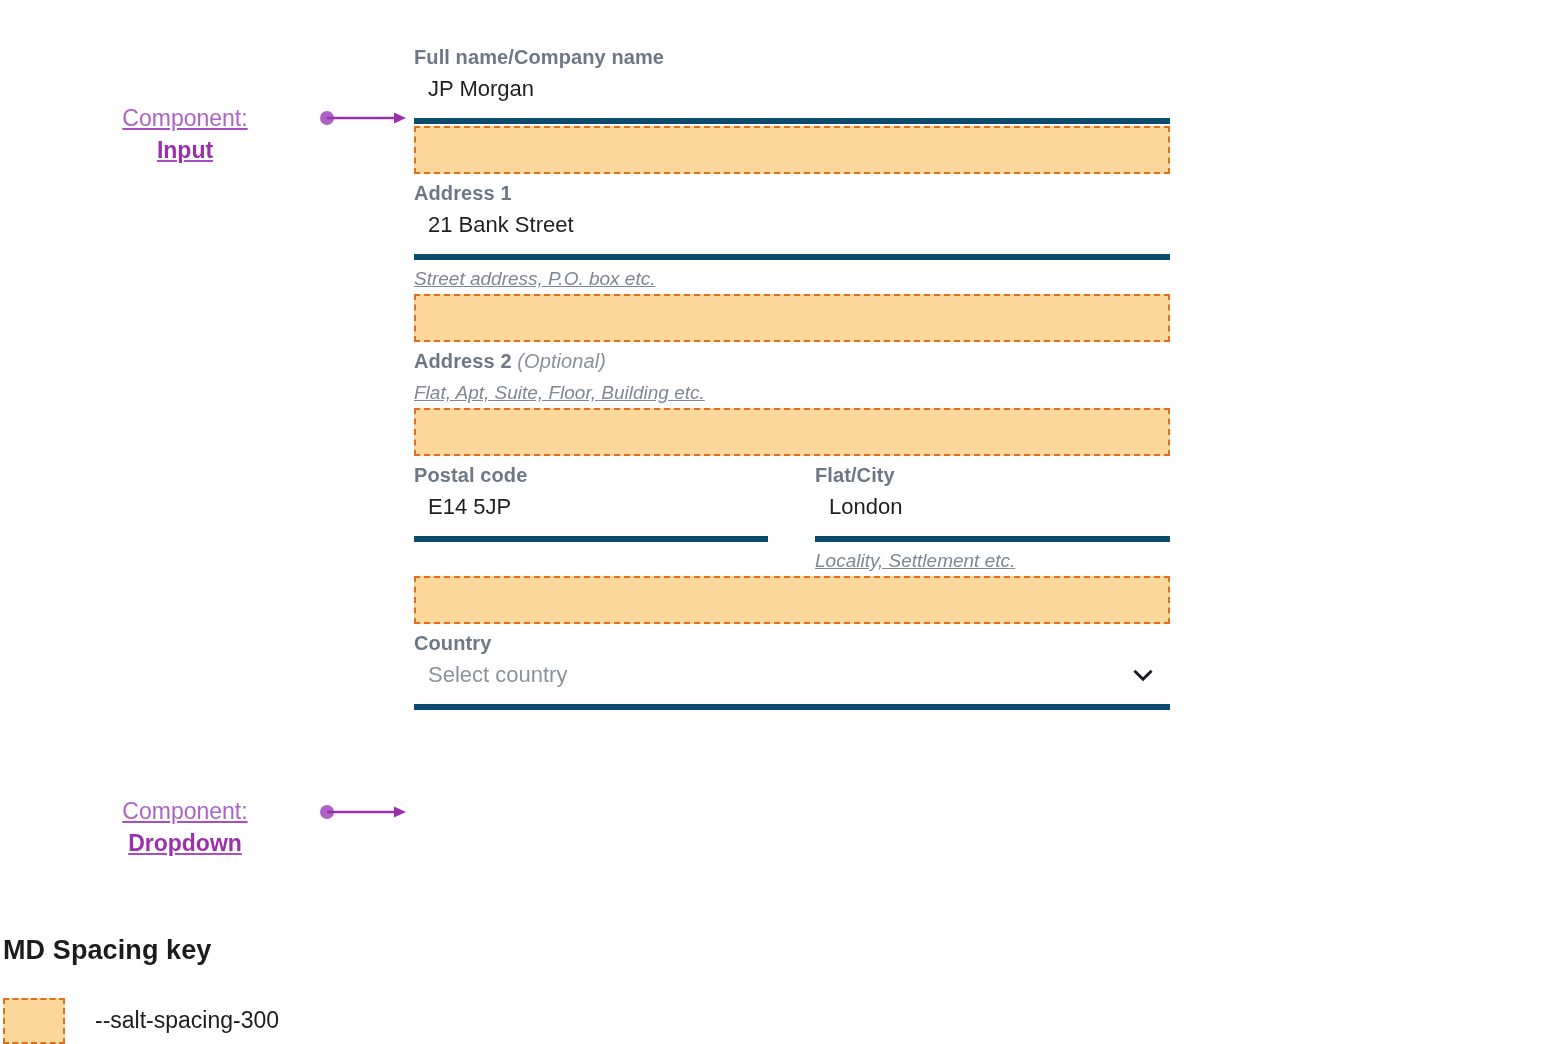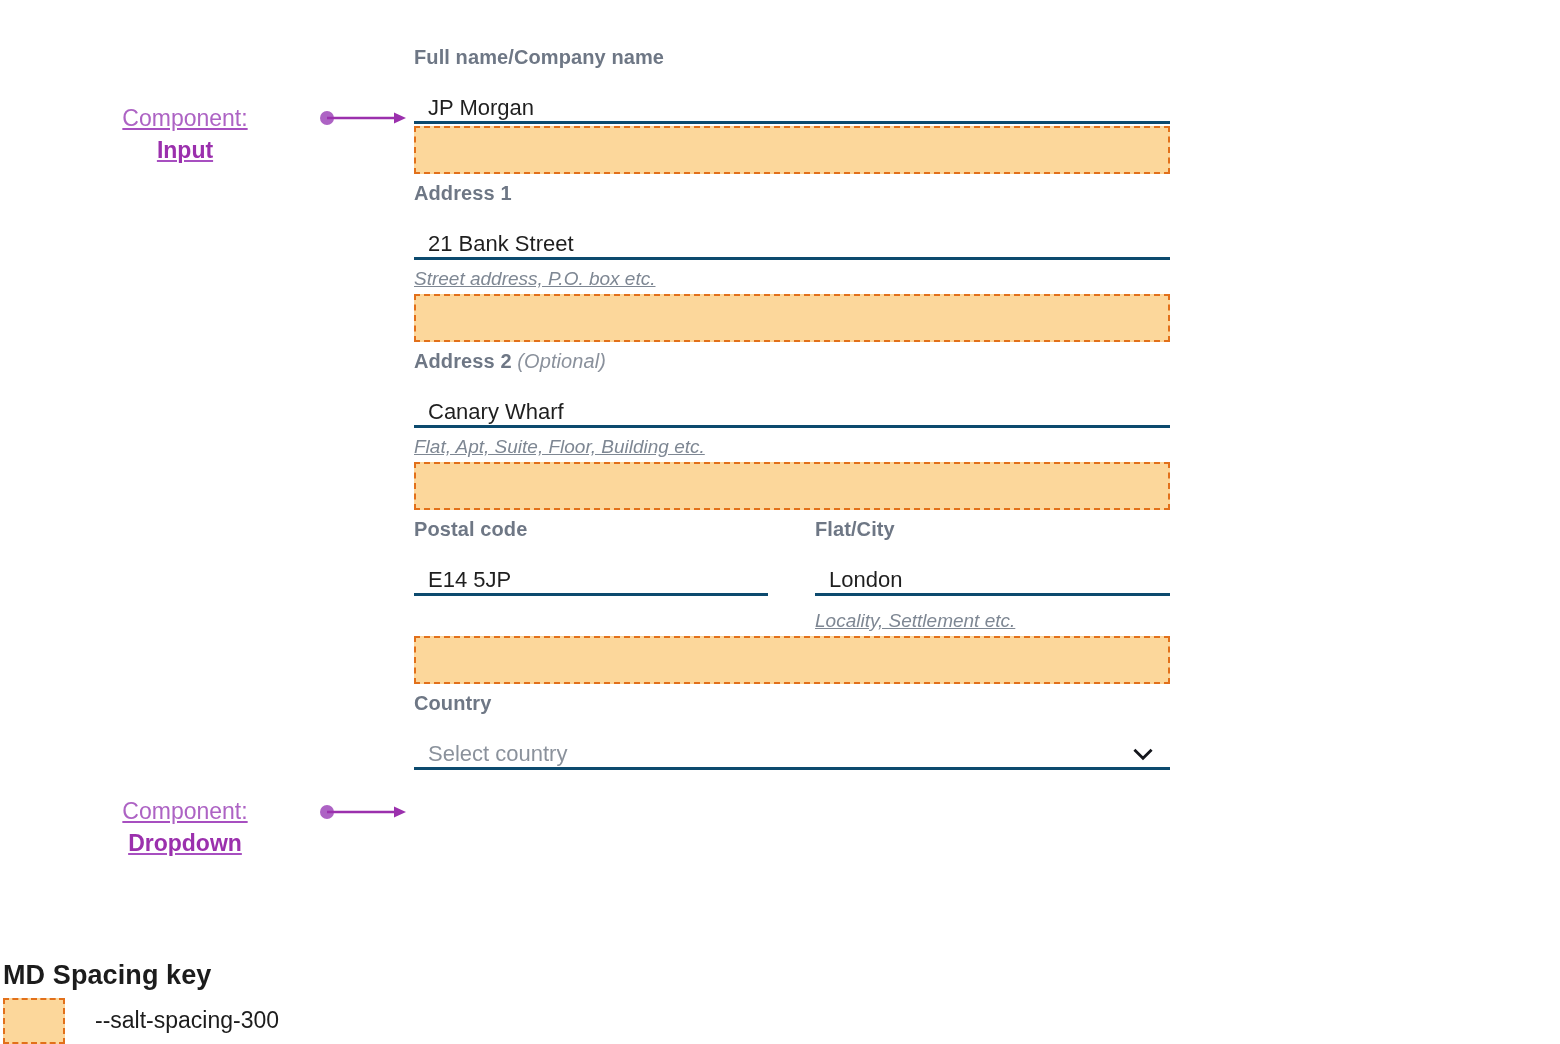--- a/index.html
+++ b/index.html
@@ -54,23 +54,23 @@
     white-space: nowrap;
     text-decoration: underline;
   }
 
   .input-box {
     box-sizing: border-box;
     width: 100%;
     height: 48px;
     background: #ffffff;
     border: none;
-    border-bottom: 3px solid #0c4a6e;
+    border-bottom: 6px solid #0c4a6e;
     display: flex;
-    align-items: flex-end;
+    align-items: flex-start;
     padding: 0 14px;
     font-size: 22px;
     color: #1f1f1f;
     font-family: "Liberation Sans", sans-serif;
   }
   .input-box.placeholder-state .value {
     color: #8b929c;
   }
   .input-box .value {
     flex: 1 1 auto;
@@ -118,21 +118,21 @@
 
   .annot-arrow {
     position: absolute;
     height: 20px;
   }
 
   
   .key-title {
     position: absolute;
     left: 3px;
-    top: 960px;
+    top: 935px;
     font-size: 27px;
     font-weight: 700;
     color: #1c1c1c;
     letter-spacing: 0.1px;
   }
   .key-swatch {
     position: absolute;
     left: 3px;
     top: 998px;
     width: 62px;
@@ -191,23 +191,20 @@
     <div class="input-box" style="margin-top:6px;">
       <span class="value">21 Bank Street</span>
     </div>
     <div class="helper-text" style="margin-top:6px;">Street address, P.O. box etc.</div>
     <div class="spacer h48" style="margin-top:3px;"></div>
 
     <div class="field-label" style="margin-top:6px;">
       <span>Address 2</span>
       <span class="optional">(Optional)</span>
     </div>
-    <div class="input-box" style="margin-top:6px;">
-      <span class="value">Canary Wharf</span>
-    </div>
     <div class="helper-text" style="margin-top:6px;">Flat, Apt, Suite, Floor, Building etc.</div>
     <div class="spacer h48" style="margin-top:3px;"></div>
 
     <div class="row-2col" style="margin-top:6px;">
       <div class="col-left">
         <div class="field-label">
           <span>Postal code</span>
         </div>
       </div>
       <div class="col-gap"></div>
@@ -225,21 +222,21 @@
         </div>
       </div>
       <div class="col-gap"></div>
       <div class="col-right">
         <div class="input-box">
           <span class="value">London</span>
         </div>
       </div>
     </div>
 
-    <div class="row-2col" style="margin-top:12px;">
+    <div class="row-2col" style="margin-top:6px;">
       <div class="col-left"></div>
       <div class="col-gap"></div>
       <div class="col-right">
         <div class="helper-text">Locality, Settlement etc.</div>
       </div>
     </div>
 
     <div class="spacer h48" style="margin-top:3px;"></div>
 
     <div class="field-label" style="margin-top:6px;">

